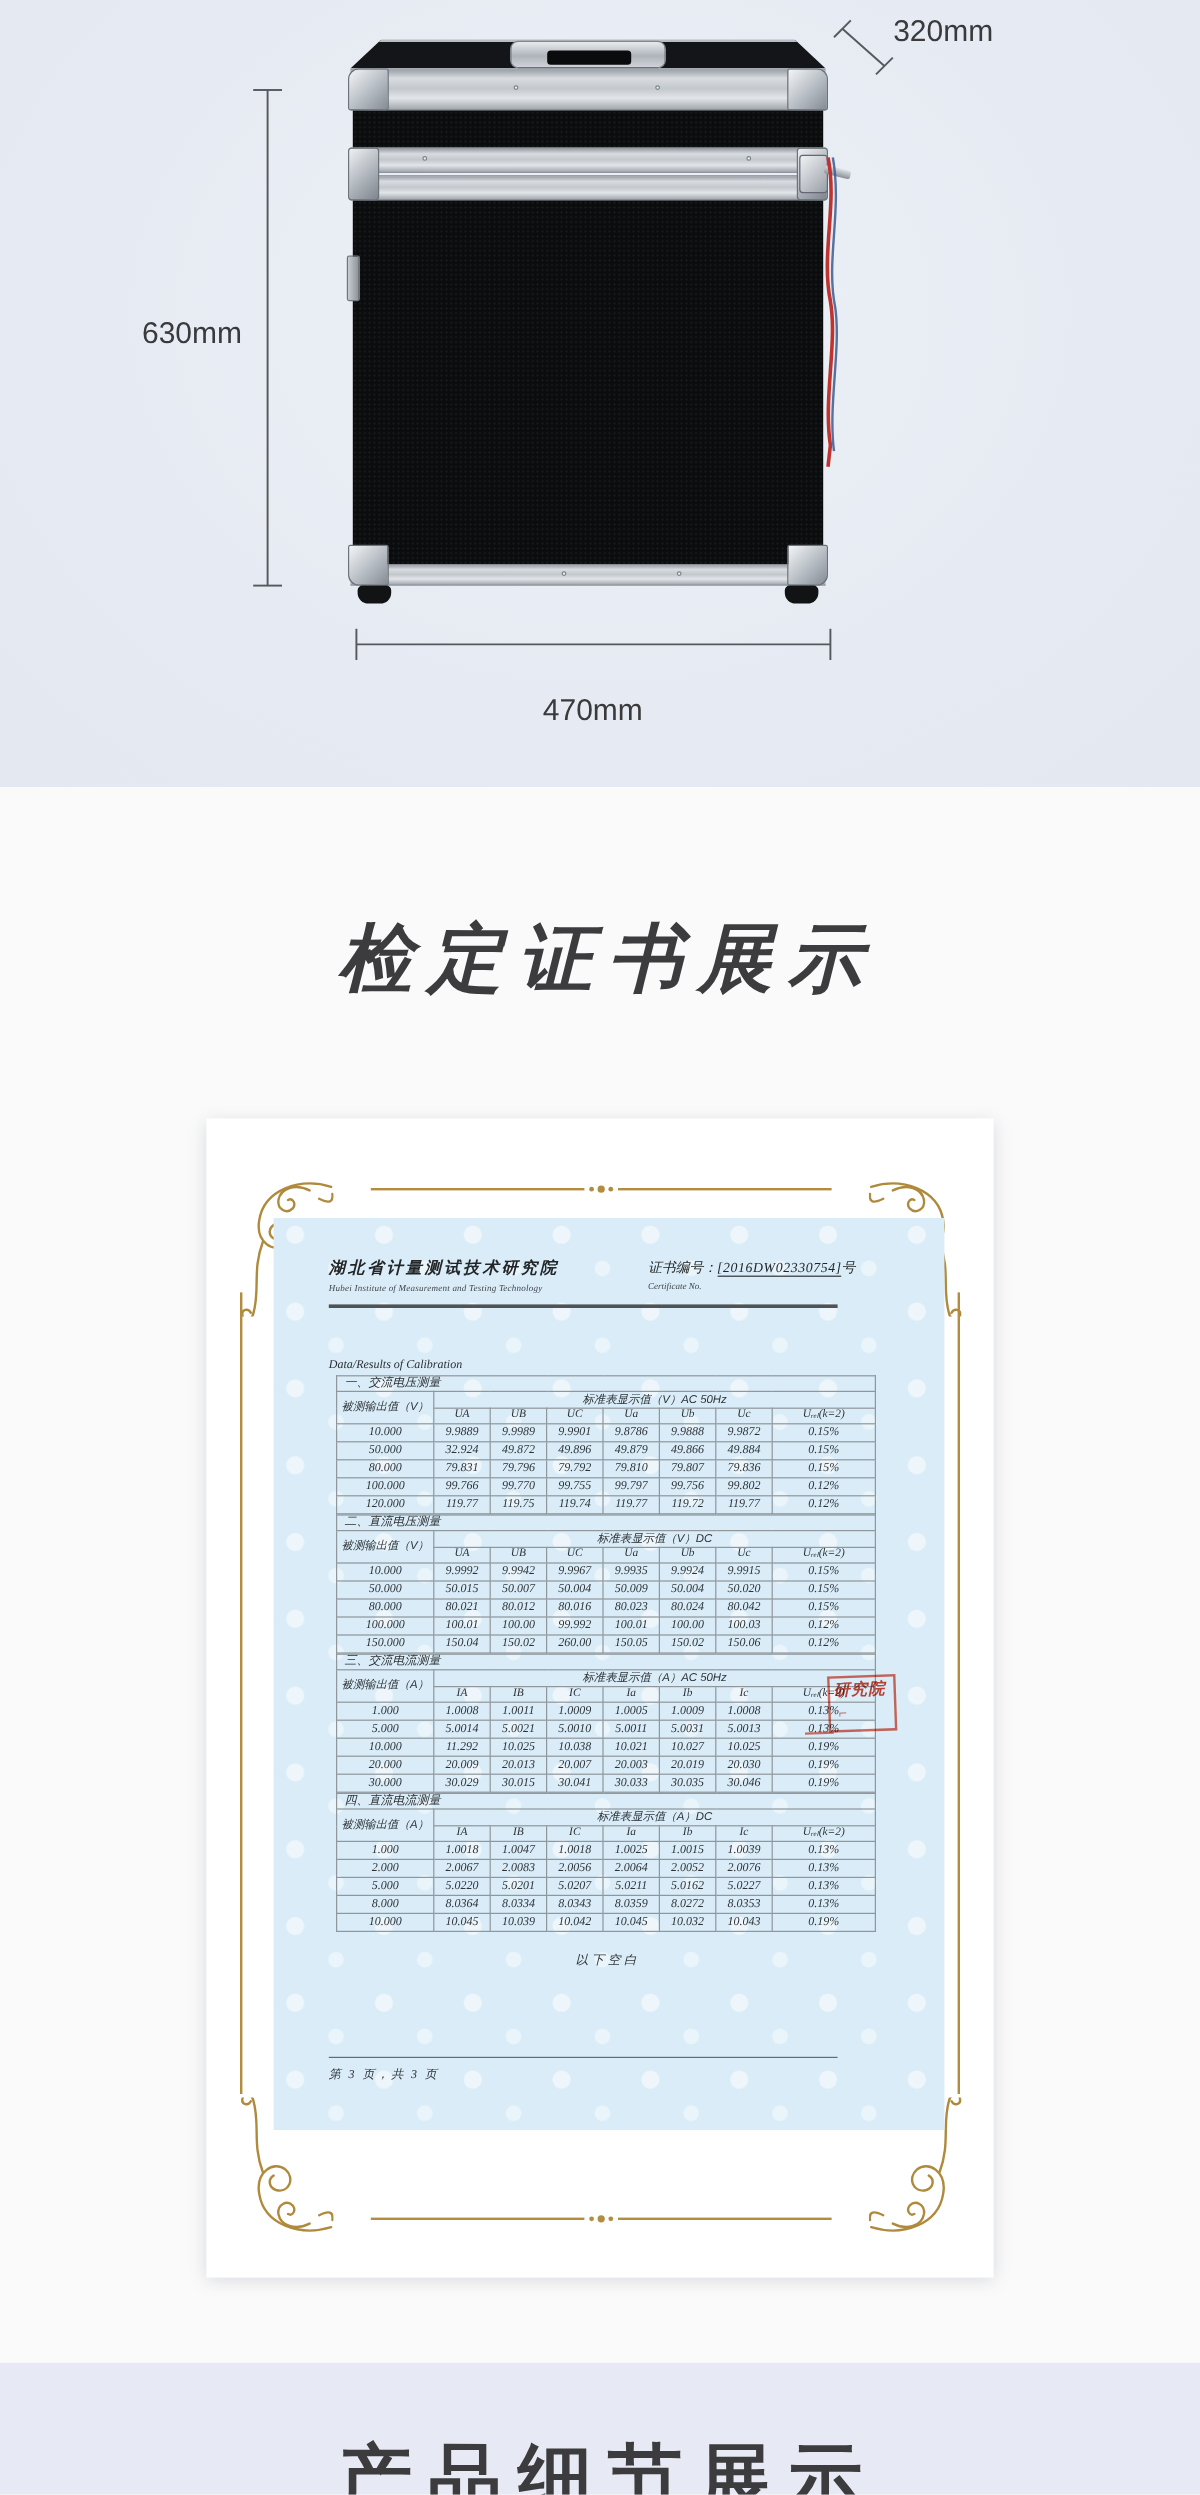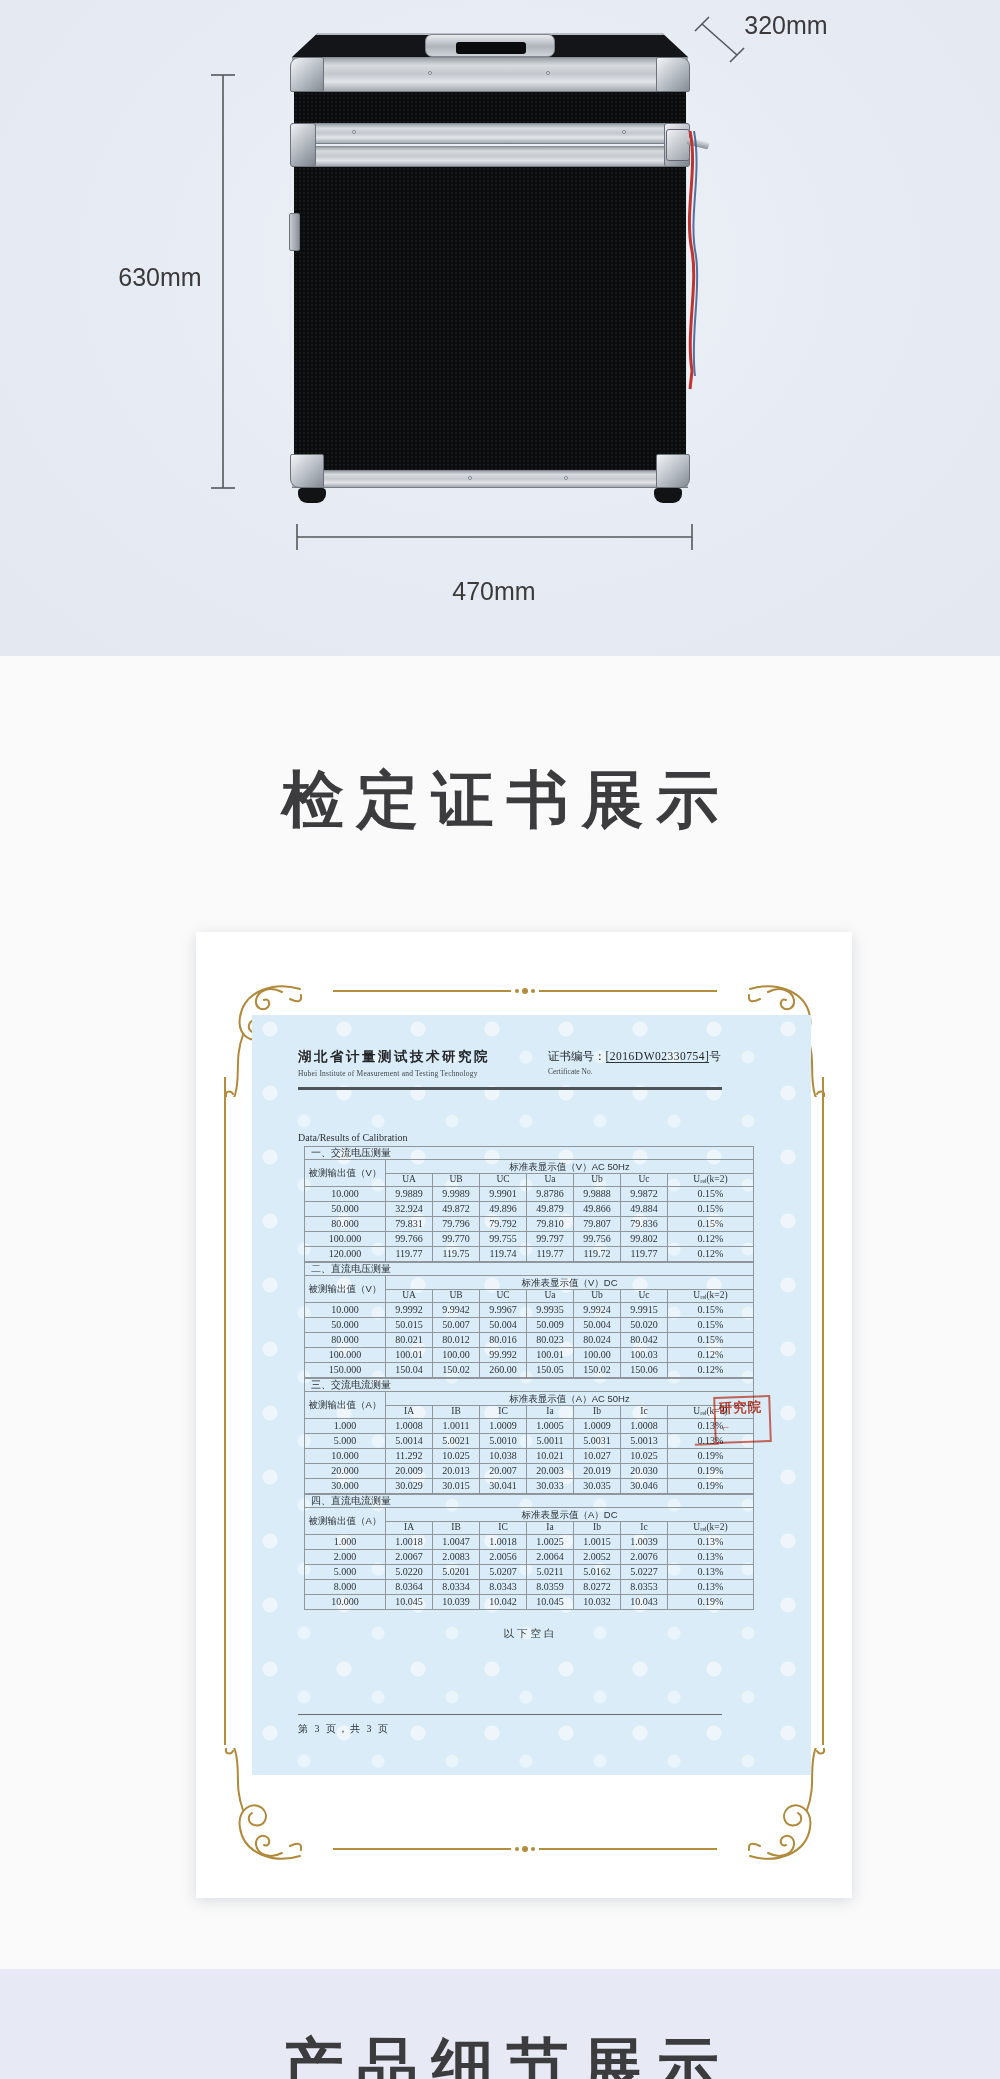--- a/index.html
+++ b/index.html
@@ -68,28 +68,28 @@
     background:#eef0f2; border:1px solid #7c828a;
   }
   .foot { position:absolute; top:455px; width:28px; height:15px; background:#121315;
     border-radius:4px 4px 9px 9px;
   }
   .foot.f1 { left:6px; } .foot.f2 { left:362px; }
   .dims-svg { position:absolute; left:0; top:0; pointer-events:none; }
   .dim-text { font-size:25px; fill:#3a3a3c; font-family:"Liberation Sans",sans-serif; }
 
   
-  .sec2 { position:relative; width:1000px; height:1313px; background:#fafafa; }
+  .sec2 { position:relative; width:1000px; height:1313px; background:#fafafa;font-style:italic; }
   .sec-heading {
     text-align:center; font-size:62px; font-weight:600; color:#3c3c3e;
     letter-spacing:13px; text-indent:13px; line-height:1.1;
   }
   .sec2 .sec-heading { padding-top:110px; }
   .cert-page { position:absolute; left:172px; top:276px; width:656px; height:966px;
-    background:#ffffff; box-shadow:0 3px 14px rgba(90,100,125,0.20);margin-left:24px;
+    background:#ffffff; box-shadow:0 3px 14px rgba(90,100,125,0.20);
   }
   .goldline { position:absolute; display:flex; align-items:center; height:7px; }
   .goldline .seg { flex:1; height:2px; background:#b48c3e; }
   .goldline .dots { display:flex; align-items:center; gap:3px; padding:0 4px; }
   .goldline .dots i { display:block; width:4px; height:4px; border-radius:50%; background:#b48c3e; }
   .goldline .dots i.mid { width:6px; height:6px; }
   .gold-v { position:absolute; width:2px; background:#b48c3e; }
   .flourish { position:absolute; width:78px; height:114px; color:#b08a3c; }
   .flourish.tr { right:26px; transform:scaleX(-1); }
   .flourish.bl { transform:scaleY(-1); }
@@ -98,21 +98,21 @@
     background-color:#d9ecf7;
     background-image:
       radial-gradient(circle at 18px 14px, rgba(255,255,255,0.55) 0 7px, transparent 8px),
       radial-gradient(circle at 52px 42px, rgba(255,255,255,0.45) 0 6px, transparent 7px);
     background-size:74px 64px;
     font-family:"Liberation Serif", serif; color:#2e3338;
   }
   .org { position:absolute; left:46px; top:33px; }
   .org .cn { font-size:13.5px; font-weight:bold; letter-spacing:2.5px; color:#232629; }
   .org .en { font-size:7.5px; margin-top:3px; color:#41464b; letter-spacing:0.2px; }
-  .certno { position:absolute; left:296px; top:34px; }
+  .certno { position:absolute; left:312px; top:34px; }
   .certno .line1 { font-size:11.5px; color:#232629; }
   .certno .num { border-bottom:1px solid #2e3338; letter-spacing:0.5px; }
   .certno .en { font-size:7.5px; margin-top:3px; color:#41464b; }
   .headrule { position:absolute; left:46px; top:72px; width:424px; height:2.5px; background:#4e5358; }
   .cert-title { position:absolute; left:46px; top:87px; width:424px; text-align:center;
     font-size:22px; font-weight:bold; letter-spacing:4px; color:#1f2326; }
   .cert-subtitle { position:absolute; left:46px; top:117px; width:424px; 
     font-size:10px; color:#2b2f33; }
   .tables { position:absolute; left:52px; top:131px; width:453px; }
   table.cal { border-collapse:collapse; table-layout:fixed; width:392px; }

